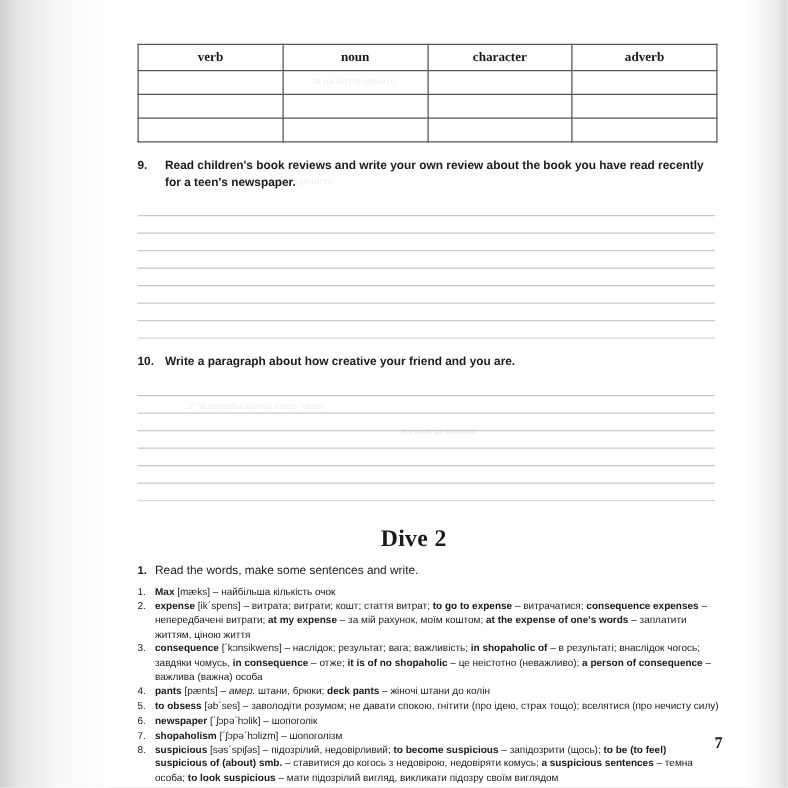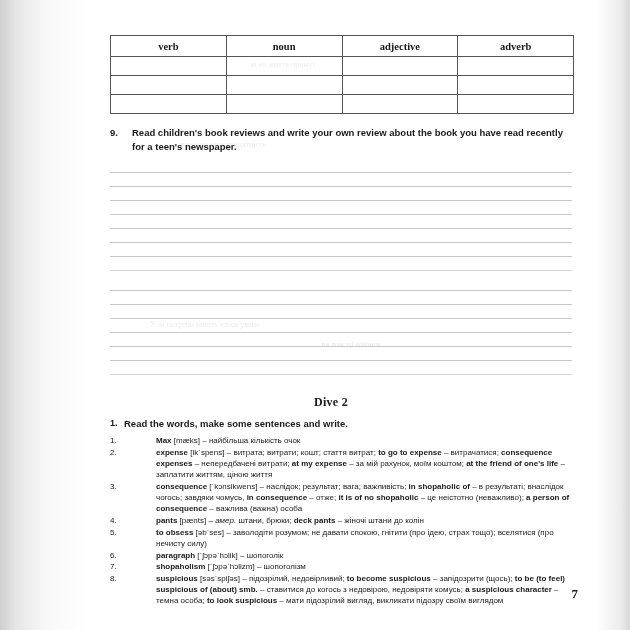--- a/index.html
+++ b/index.html
@@ -95,54 +95,54 @@
     height: 13px;
     border-bottom: 1px solid #c9c9c9;
   }
   .rule.faint { border-bottom-color: #d8d8d8; }
 
   
   .dive {
     text-align: center;
     font-family: "Liberation Serif", serif;
     font-weight: bold;
-    font-size: 12px;
+    font-size: 19px;
     margin: 20px 0 2px 0;
     letter-spacing: .3px;
   }
 
   
   .vocab {
     margin: 6px 0 0 14px;
     width: 466px;
   }
   .vrow {
     display: flex;
     font-size: 8px;
     line-height: 11.2px;
     margin-bottom: 0.5px;
   }
   .vrow .vnum {
     width: 14px;
     flex: 0 0 14px;
     text-align: left;
   }
-  .vrow .vtxt { flex: 1; margin-left: 32px; }
+  .vrow .vtxt { flex: 1; }
   .vtxt b { font-weight: bold; }
 
   .taskline {
     display: flex;
     margin: 8px 0 2px 14px;
   }
   .taskline .num {
     width: 14px; flex: 0 0 14px;
     font-size: 9px; font-weight: bold;
   }
   .taskline .txt {
-    font-size: 9.5px; font-weight: bold;
+    font-size: 9.5px; font-weight: normal;
   }
 
   .pagenum {
     position: absolute;
     right: 52px;
     bottom: 28px;
     font-family: "Liberation Serif", serif;
     font-weight: bold;
     font-size: 13px;
     color: #1a1a1a;
@@ -168,21 +168,21 @@
   <div class="ghost" style="left:150px; top:320px;">У за потреби мають хтось уваги</div>
   <div class="ghost" style="left:321px; top:340px;font-weight:bold;">на пак ці ознаки</div>
 
   <div class="content">
 
     <table class="wordtable">
       <thead>
         <tr>
           <th>verb</th>
           <th>noun</th>
-          <th>adjective</th>
+          <th>character</th>
           <th>adverb</th>
         </tr>
       </thead>
       <tbody>
         <tr>
           <td></td>
           <td></td>
           <td></td>
           <td></td>
         </tr>
@@ -209,20 +209,24 @@
       <div class="rule"></div>
       <div class="rule"></div>
       <div class="rule"></div>
       <div class="rule"></div>
       <div class="rule"></div>
       <div class="rule"></div>
       <div class="rule"></div>
       <div class="rule faint"></div>
     </div>
 
+    <div class="task">
+      <div class="num">10.</div>
+      <div class="txt">Write a paragraph about how creative your friend and you are.</div>
+    </div>
     <div class="rules">
       <div class="rule"></div>
       <div class="rule"></div>
       <div class="rule"></div>
       <div class="rule"></div>
       <div class="rule"></div>
       <div class="rule"></div>
       <div class="rule faint"></div>
     </div>
 
@@ -233,44 +237,44 @@
       <div class="txt">Read the words, make some sentences and write.</div>
     </div>
 
     <div class="vocab">
       <div class="vrow">
         <div class="vnum">1.</div>
         <div class="vtxt"><b>Max</b> [mæks] – найбільша кількість очок</div>
       </div>
       <div class="vrow">
         <div class="vnum">2.</div>
-        <div class="vtxt"><b>expense</b> [ik΄spens] – витрата; витрати; кошт; стаття витрат; <b>to go to expense</b> – витрачатися; <b>consequence expenses</b> – непередбачені витрати; <b>at my expense</b> – за мій рахунок, моїм коштом; <b>at the friend of one's life</b> – заплатити життям, ціною життя</div>
+        <div class="vtxt"><b>expense</b> [ik΄spens] – витрата; витрати; кошт; стаття витрат; <b>to go to expense</b> – витрачатися; <b>consequence expenses</b> – непередбачені витрати; <b>at my expense</b> – за мій рахунок, моїм коштом; <b>at the expense of one's words</b> – заплатити життям, ціною життя</div>
       </div>
       <div class="vrow">
         <div class="vnum">3.</div>
         <div class="vtxt"><b>consequence</b> [΄kɔnsikwens] – наслідок; результат; вага; важливість; <b>in shopaholic of</b> – в результаті; внаслідок чогось; завдяки чомусь, <b>in consequence</b> – отже; <b>it is of no shopaholic</b> – це неістотно (неважливо); <b>a person of consequence</b> – важлива (важна) особа</div>
       </div>
       <div class="vrow">
         <div class="vnum">4.</div>
         <div class="vtxt"><b>pants</b> [pænts] – <i>амер.</i> штани, брюки; <b>deck pants</b> – жіночі штани до колін</div>
       </div>
       <div class="vrow">
         <div class="vnum">5.</div>
         <div class="vtxt"><b>to obsess</b> [əb΄ses] – заволодіти розумом; не давати спокою, гнітити (про ідею, страх тощо); вселятися (про нечисту силу)</div>
       </div>
       <div class="vrow">
         <div class="vnum">6.</div>
-        <div class="vtxt"><b>paragraph</b> [΄ʃɔpə΄hɔlik] – шопоголік</div>
+        <div class="vtxt"><b>newspaper</b> [΄ʃɔpə΄hɔlik] – шопоголік</div>
       </div>
       <div class="vrow">
         <div class="vnum">7.</div>
         <div class="vtxt"><b>shopaholism</b> [΄ʃɔpə΄hɔlizm] – шопоголізм</div>
       </div>
       <div class="vrow">
         <div class="vnum">8.</div>
-        <div class="vtxt"><b>suspicious</b> [səs΄spiʃəs] – підозрілий, недовірливий; <b>to become suspicious</b> – запідозрити (щось); <b>to be (to feel) suspicious of (about) smb.</b> – ставитися до когось з недовірою, недовіряти комусь; <b>a suspicious character</b> – темна особа; <b>to look suspicious</b> – мати підозрілий вигляд, викликати підозру своїм виглядом</div>
+        <div class="vtxt"><b>suspicious</b> [səs΄spiʃəs] – підозрілий, недовірливий; <b>to become suspicious</b> – запідозрити (щось); <b>to be (to feel) suspicious of (about) smb.</b> – ставитися до когось з недовірою, недовіряти комусь; <b>a suspicious sentences</b> – темна особа; <b>to look suspicious</b> – мати підозрілий вигляд, викликати підозру своїм виглядом</div>
       </div>
     </div>
 
   </div>
 
   <div class="pagenum">7</div>
 </div>
 
 </body></html>

